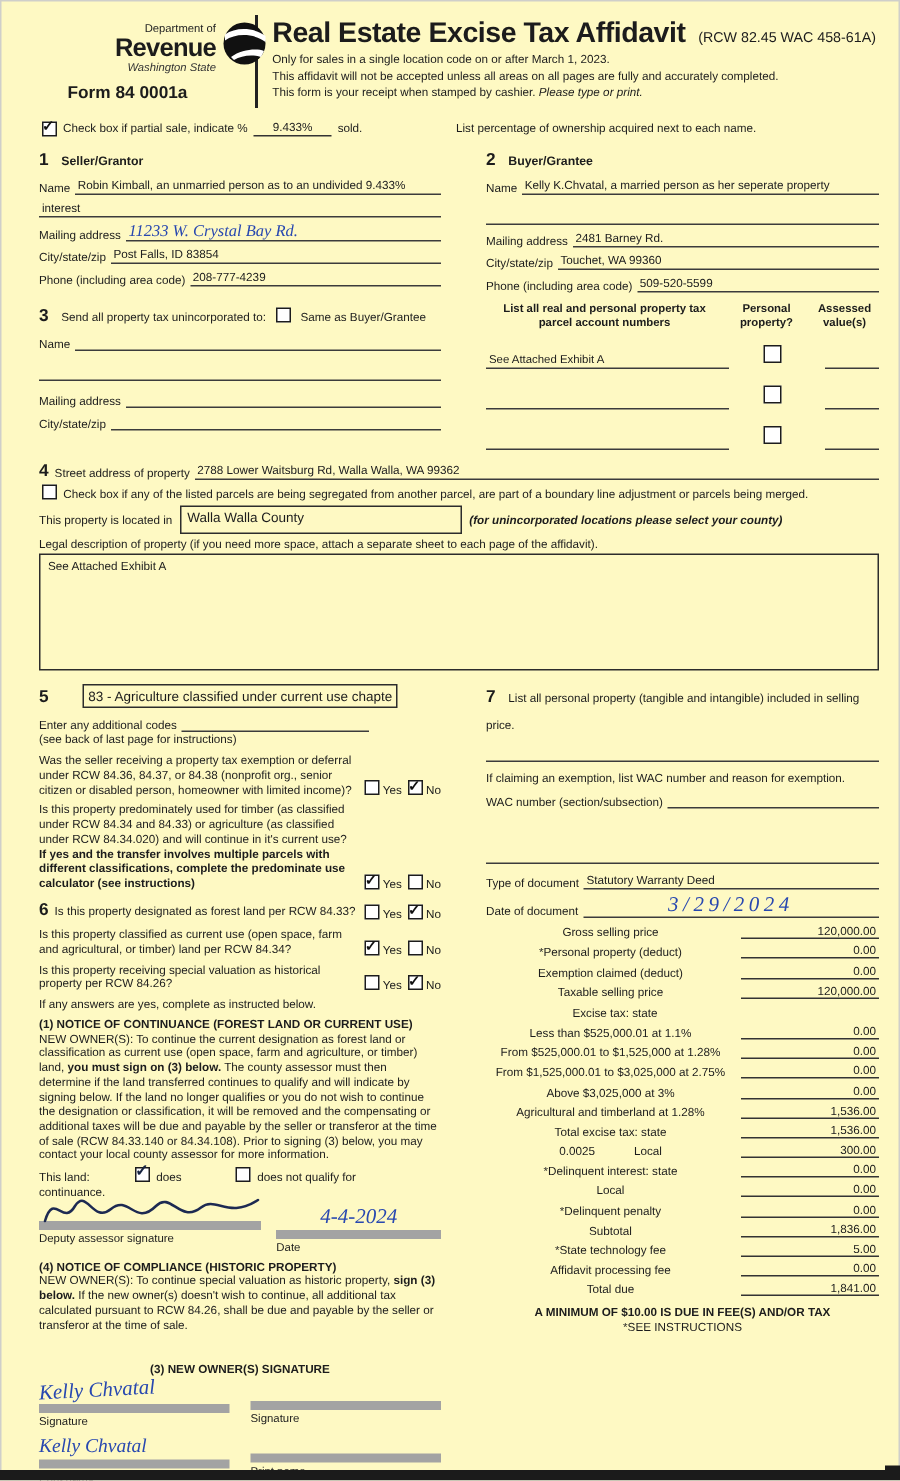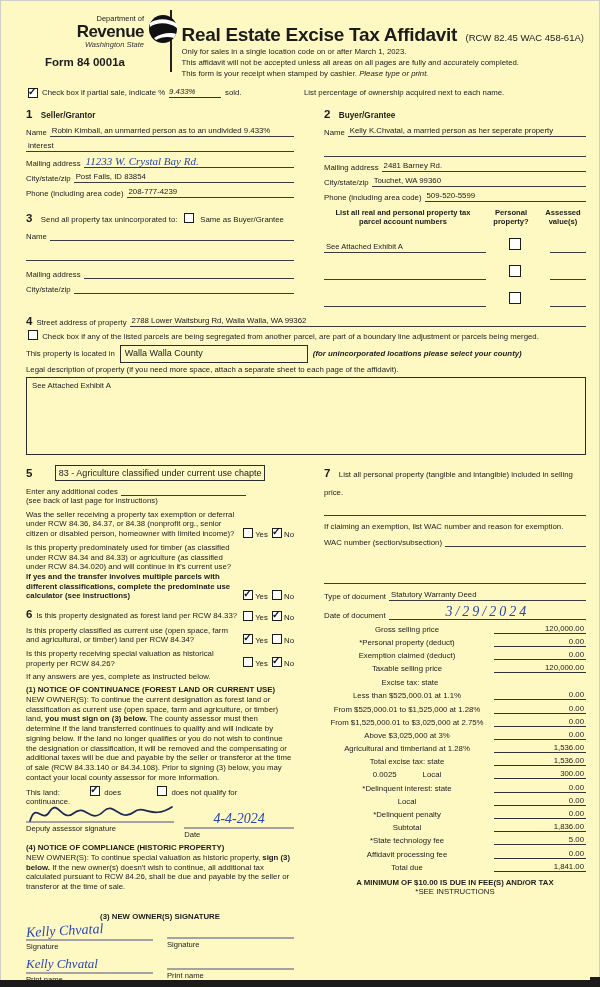--- a/index.html
+++ b/index.html
@@ -10,21 +10,21 @@
 
   
   .hdr{display:flex;align-items:stretch;}
   .logoblk{width:118px;text-align:right;padding-top:8px;flex-shrink:0;}
   .dept{font-size:7.5px;color:#222;}
   .rev{font-size:17px;font-weight:bold;letter-spacing:-0.5px;line-height:1;}
   .wast{font-size:7.5px;font-style:italic;color:#333;}
   .formnum{font-size:11.5px;font-weight:bold;margin-top:7px;text-align:center;}
   .logoicon{position:absolute;left:122px;top:8px;}
   .vdiv{width:1.5px;background:#222;margin:4px 10px 0 26px;height:62px;}
-  .titleblk{padding-top:6px;margin-top:12px;}
+  .titleblk{padding-top:6px;}
   .title{font-size:19px;font-weight:bold;letter-spacing:-0.3px;display:inline;}
   .rcw{font-size:9.5px;font-weight:normal;display:inline;margin-left:4px;}
   .note{font-size:7.8px;line-height:1.3;margin-top:1px;}
   .note .it{font-style:italic;}
 
   
   .cb{width:8px;height:8px;border:1px solid #1c1c1c;display:inline-block;position:relative;
       vertical-align:-1px;margin:0 2px;flex-shrink:0;background:#fff;}
   .cb.on::after{content:"✓";position:absolute;top:-3px;left:-1px;font-size:10px;font-weight:bold;color:#111;}
   .cb.hand.on::after{color:#16233f;font-size:11px;top:-4px;}
@@ -62,21 +62,21 @@
   .qrow .qt{flex:1;}
   .bold{font-weight:bold;}
 
   
   .taxrow{display:flex;align-items:flex-end;font-size:7.8px;margin-top:3.2px;}
   .taxlabel{flex:1;text-align:center;white-space:nowrap;}
   .taxline{width:88px;border-bottom:1px solid #333;text-align:right;padding:0 2px;flex-shrink:0;margin-left:4px;}
   .excisehdr{font-size:7.8px;text-align:center;margin:5px 90px 2px 0;}
   .pref{margin-right:26px;}
 
-  .sigline{border-bottom:2px solid #a3a3a3;min-height:12px;position:relative;}
+  .sigline{border-bottom:6px solid #a3a3a3;min-height:12px;position:relative;}
   .under{font-size:7.6px;margin-top:1px;}
 
   .botbar{position:absolute;left:0;right:0;bottom:0;height:7px;background:#1b1b1b;}
   .botbar2{position:absolute;right:0;bottom:7px;width:10px;height:3px;background:#1b1b1b;}
 </style>
 </head>
 <body>
 
 <div class="page">
   <div class="inner">
@@ -104,21 +104,21 @@
         <div class="note">Only for sales in a single location code on or after March 1, 2023.</div>
         <div class="note">This affidavit will not be accepted unless all areas on all pages are fully and accurately completed.</div>
         <div class="note"><span>This form is your receipt when stamped by cashier. </span><span class="it">Please type or print.</span></div>
       </div>
     </div>
 
     <div style="display:flex;margin-top:8px;align-items:flex-end;">
       <div class="small" style="display:flex;align-items:flex-end;">
         <span class="cb on"></span>
         <span style="margin-left:2px;">Check box if partial sale, indicate %</span>
-        <span class="tv" style="border-bottom:1px solid #333;min-width:52px;margin:0 4px;font-style:italic;">9.433%</span>
+        <span class="tv" style="border-bottom:1px solid #333;min-width:52px;text-align:center;margin:0 4px;">9.433%</span>
         <span>sold.</span>
       </div>
       <div class="small" style="margin-left:auto;width:282px;">List percentage of ownership acquired next to each name.</div>
     </div>
 
     <div class="cols" style="margin-top:6px;">
       <div class="lcol">
 
         <div>
           <span class="secnum">1</span>

